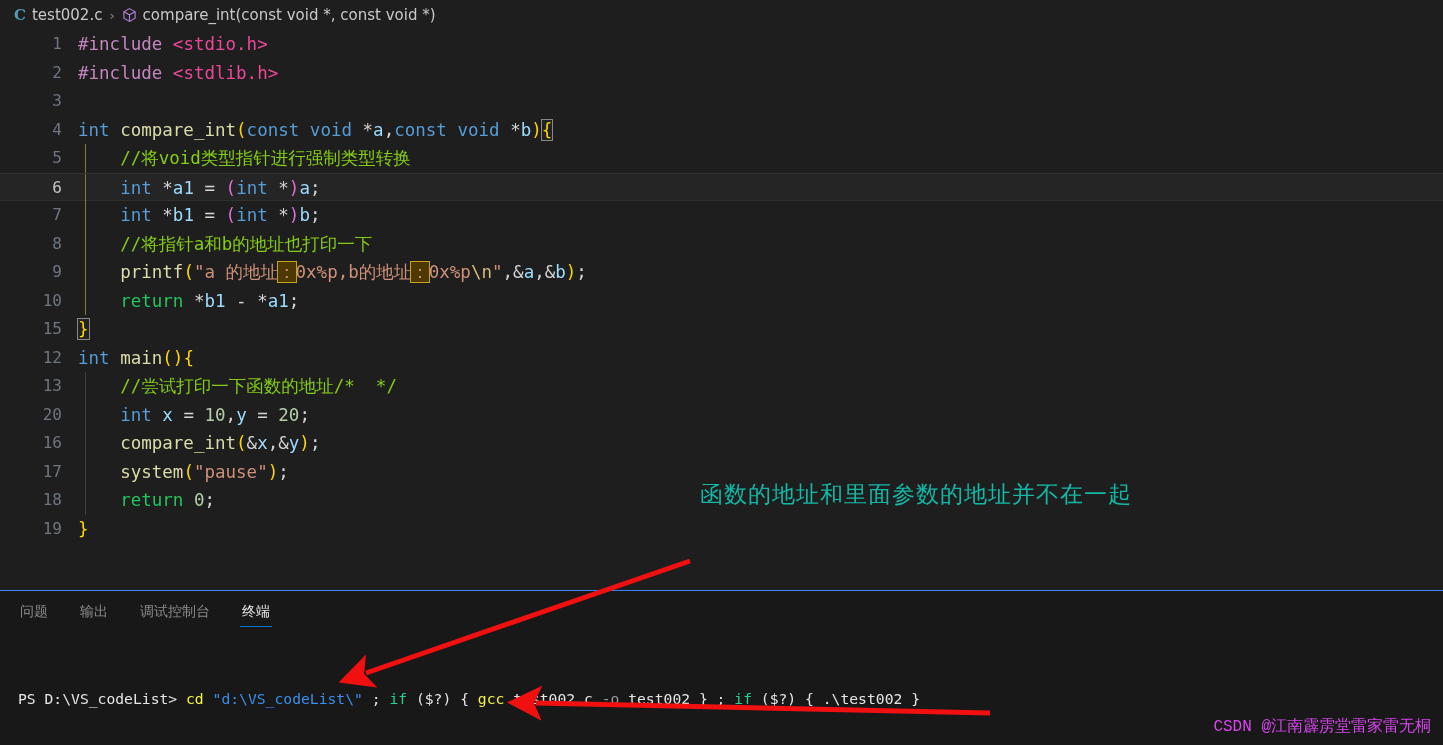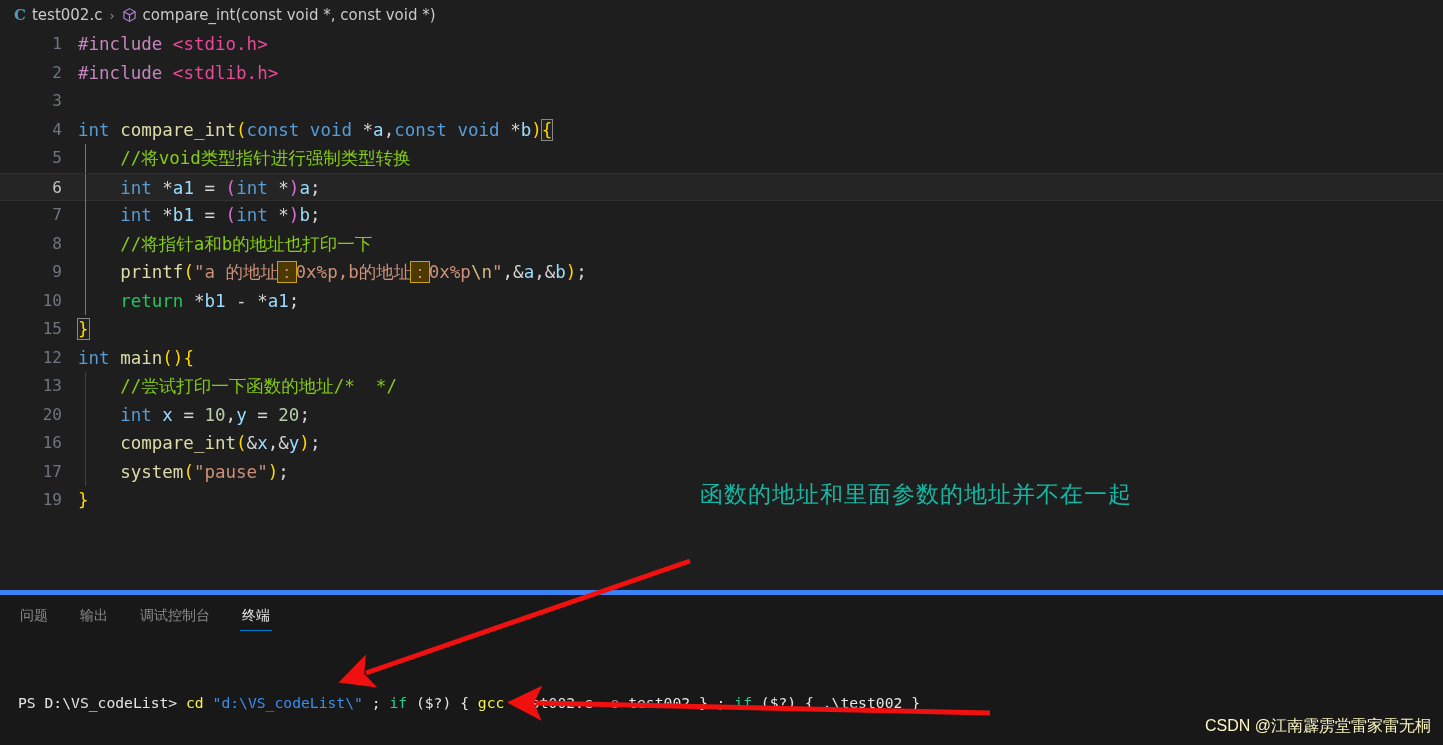--- a/index.html
+++ b/index.html
@@ -126,21 +126,21 @@
     letter-spacing: 1px;
   }
 
   
   #panel {
     position: absolute;
     left: 0; top: 590px;
     width: 1443px;
     height: 155px;
     background: #181818;
-    border-top: 5px solid #3b82f6;
+    border-top: 1px solid #3b82f6;
   }
   #panel-tabs {
     display: flex;
     align-items: flex-end;
     height: 36px;
     padding-left: 16px;
     gap: 24px;
   }
   .ptab {
     font-size: 14px;
@@ -183,22 +183,22 @@
     left: 0; top: 0;
     width: 1443px; height: 745px;
     pointer-events: none;
   }
 
   
   #watermark {
     position: absolute;
     right: 12px; bottom: 8px;
     font-size: 16px;
-    color: #fef9c3;
-    font-family: Liberation Sans, sans-serif;
+    color: #d946ef;
+    font-family: Liberation Mono, monospace;
     white-space: nowrap;
   }
 </style>
 </head>
 <body>
 
 <div id="breadcrumb">
   <span class="bc-c">C</span>
   <span class="bc-file">test002.c</span>
   <span class="bc-sep">›</span>
@@ -297,20 +297,25 @@
     <span class="iguide plain"></span>
     <span class="ltext">    <span class="t-fn">compare_int</span><span class="t-par">(</span><span class="t-op">&amp;</span><span class="t-var">x</span><span class="t-op">,&amp;</span><span class="t-var">y</span><span class="t-par">)</span><span class="t-op">;</span></span>
   </div>
 
   <div class="code-line">
     <span class="lnum">17</span>
     <span class="iguide plain"></span>
     <span class="ltext">    <span class="t-fn">system</span><span class="t-par">(</span><span class="t-str">"pause"</span><span class="t-par">)</span><span class="t-op">;</span></span>
   </div>
 
+  <div class="code-line">
+    <span class="lnum">18</span>
+    <span class="iguide plain"></span>
+    <span class="ltext">    <span class="t-ctrl">return</span> <span class="t-num">0</span><span class="t-op">;</span></span>
+  </div>
 
   <div class="code-line">
     <span class="lnum">19</span>
     <span class="ltext"><span class="t-par">}</span></span>
   </div>
 </div>
 
 <div id="annotation">函数的地址和里面参数的地址并不在一起</div>
 
 <div id="panel">

